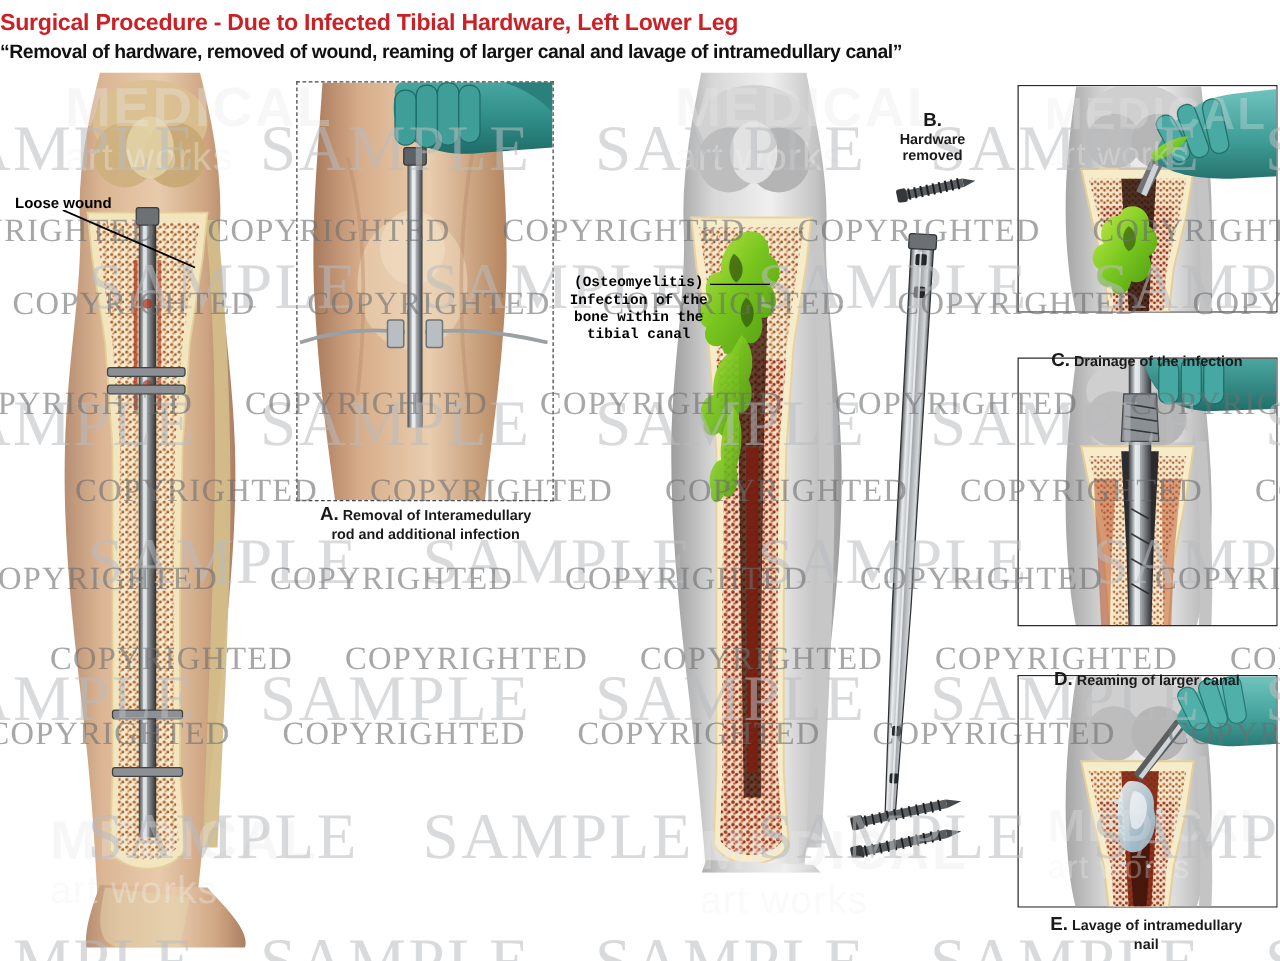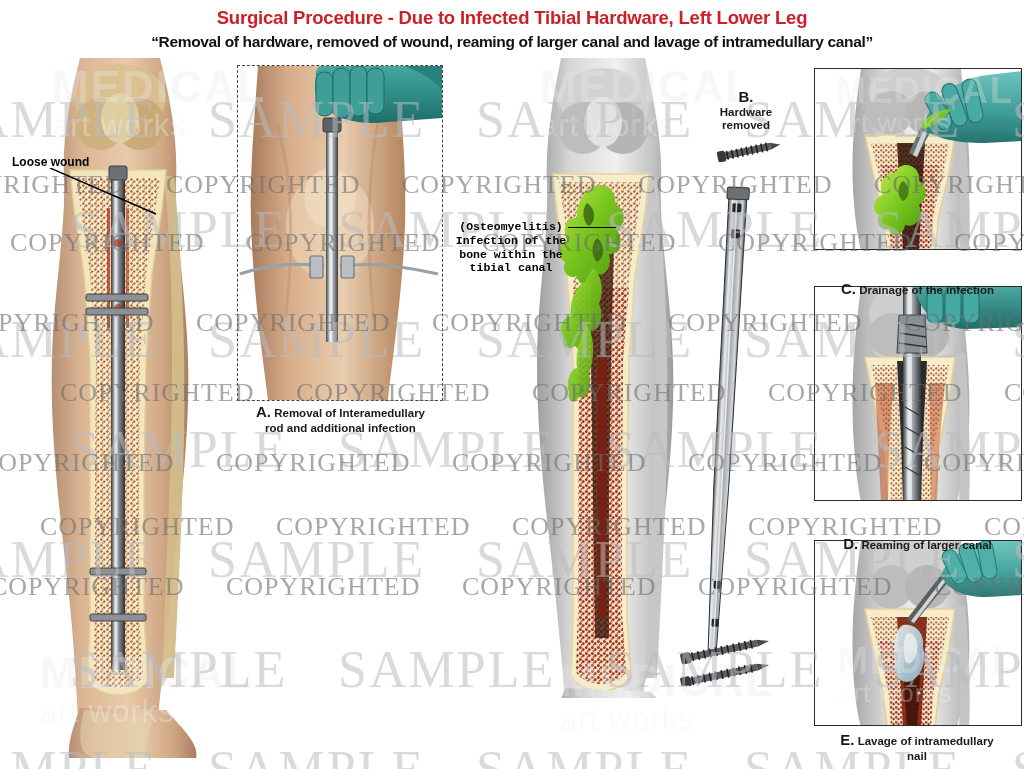--- a/index.html
+++ b/index.html
@@ -5,21 +5,21 @@
   * { box-sizing: border-box; margin: 0; padding: 0; }
   html, body {
     width: 1024px; height: 769px;
     background: #ffffff;
     font-family: "Liberation Sans", sans-serif;
     overflow: hidden;
   }
   #page { position: relative; width: 1024px; height: 769px; background: #fff; overflow: hidden; }
 
   
-  .hdr { position: absolute; left: 0; top: 0; width: 1024px; text-align: center; z-index: 40; }
+  .hdr { position: absolute; left: 0; top: 0; width: 1024px; z-index: 40; }
   .hdr-title {
     font-size: 18.5px; font-weight: bold; color: #cb2026;
     letter-spacing: -0.2px; padding-top: 7px; white-space: nowrap;
   }
   .hdr-sub {
     font-size: 15.5px; font-weight: bold; color: #111; margin-top: 4px;
     letter-spacing: -0.35px; white-space: nowrap;
   }
 
   

